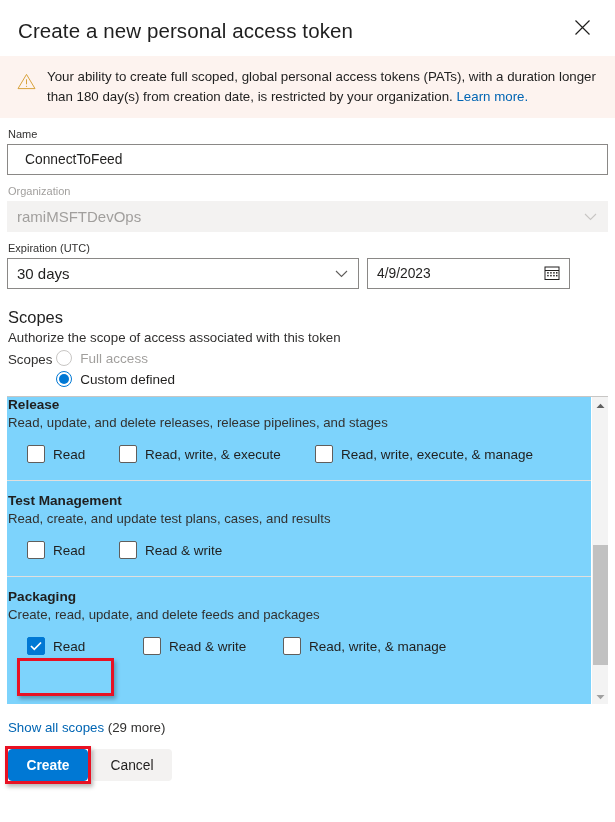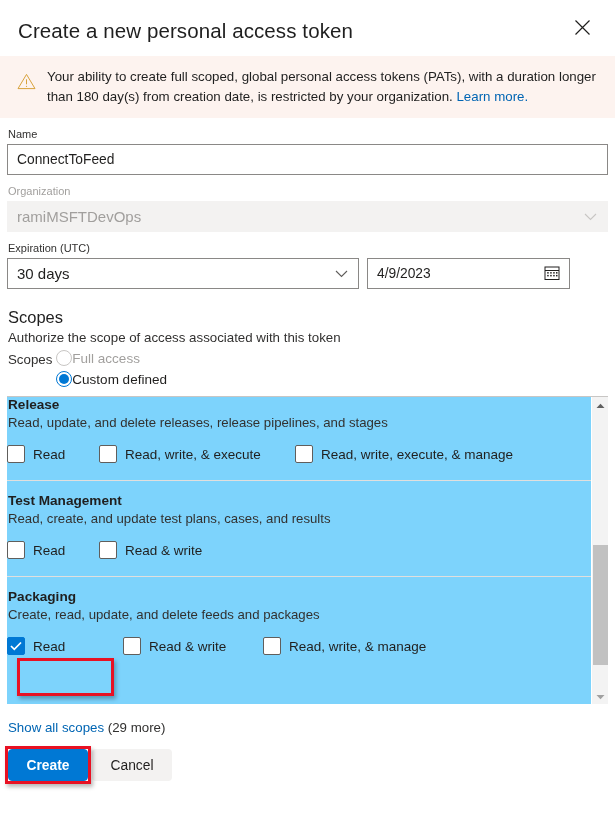--- a/index.html
+++ b/index.html
@@ -47,21 +47,21 @@
   .form { padding: 0 7px; }
   .field-label {
     font-size: 11px; color: #323130; margin: 10px 0 4px 1px; display: block;
   }
   .field-label.disabled { color: #a19f9d; }
 
   .text-input {
     width: 601px; height: 31px;
     border: 1px solid #8a8886; background: #fff;
     font-size: 13.8px; color: #201f1e;
-    padding: 0 9px; font-family: inherit;
+    padding: 0 17px; font-family: inherit;
     outline: none; border-radius: 0;
   }
   .text-input::placeholder { color: #a19f9d; }
 
   .select-box {
     position: relative; width: 601px; height: 31px;
     border: 1px solid transparent; background: #f3f2f1;
     display: flex; align-items: center; padding: 4px 9px;
     font-size: 15px; color: #a19f9d; cursor: default;
   }
@@ -84,21 +84,21 @@
   .cal-icon { position: absolute; right: 9px; top: 50%; transform: translateY(-50%); }
 
   
   .scopes-head { padding: 0 7px; margin-top: 19px; }
   .scopes-title { font-size: 16.5px; font-weight: 400; color: #1f1f1f; margin: 0 0 1px 1px; }
   .scopes-sub { font-size: 13.3px; color: #323130; margin: 0 0 3px 1px; line-height: 19px; }
 
   .radio-group { display: flex; align-items: flex-start; margin-left: 1px; }
   .radio-group-label { font-size: 13.3px; color: #323130; padding-top: 2px; margin-right: 4px; }
   .radio-rows { display: flex; flex-direction: column; gap: 5px; }
-  .radio-row { display: flex; align-items: center; cursor: pointer; }
+  .radio-row { display: flex; align-items: center; gap: 8px; cursor: pointer; }
   .radio-row.disabled { cursor: default; }
   .radio {
     width: 16px; height: 16px; border-radius: 50%;
     border: 1px solid #605e5c; background: #fff;
     display: flex; align-items: center; justify-content: center; flex: 0 0 auto;
   }
   .radio.disabled { border-color: #c8c6c4; }
   .radio.checked { border: 1px solid #0078d4; }
   .radio.checked::after {
     content: ""; width: 10px; height: 10px; border-radius: 50%; background: #0078d4;
@@ -115,21 +115,21 @@
   }
   .scope-scroll-inner {
     position: absolute; top: -12px; left: 0;
     width: 584px; height: 340px;
   }
   .scope-group { padding: 12px 0 17px 0; border-bottom: 1px solid #e1dfdd; }
   .scope-group:last-child { border-bottom: none; }
   .scope-name { font-size: 13.6px; font-weight: bold; color: #1f1f1f; margin: 0 0 2px 1px; }
   .scope-desc { font-size: 13.2px; color: #323130; margin: 0 0 13px 1px; line-height: 18px; }
   .cb-row { display: flex; align-items: center; }
-  .cb-item { display: flex; align-items: center; gap: 8px; cursor: pointer; }
+  .cb-item { display: flex; align-items: center; gap: 8px; cursor: pointer; padding-left: 20px; }
   .checkbox {
     width: 18px; height: 18px; border-radius: 2px;
     border: 1px solid #605e5c; background: #fff; flex: 0 0 auto;
     display: flex; align-items: center; justify-content: center;
   }
   .checkbox.checked { background: #0078d4; border-color: #0078d4; }
   .cb-label { font-size: 13.5px; color: #201f1e; white-space: nowrap; }
 
   
   .annot {

